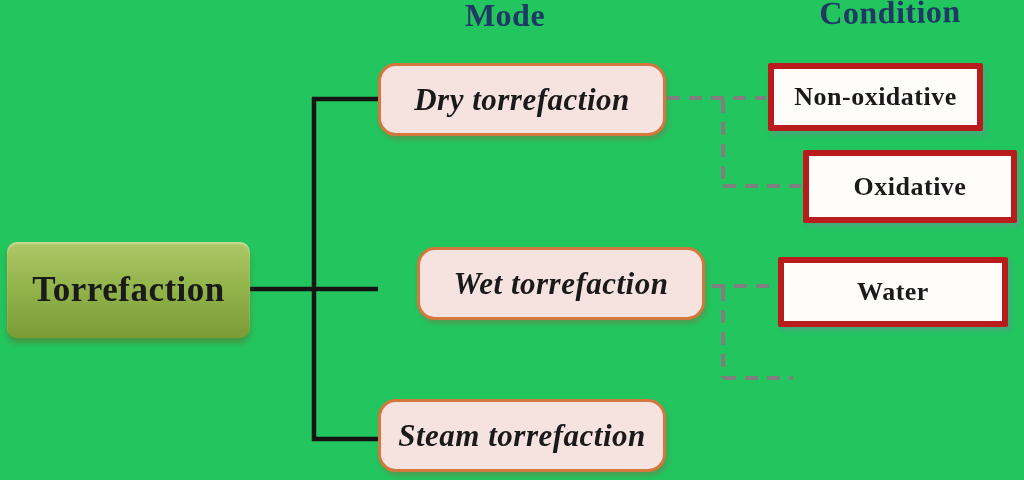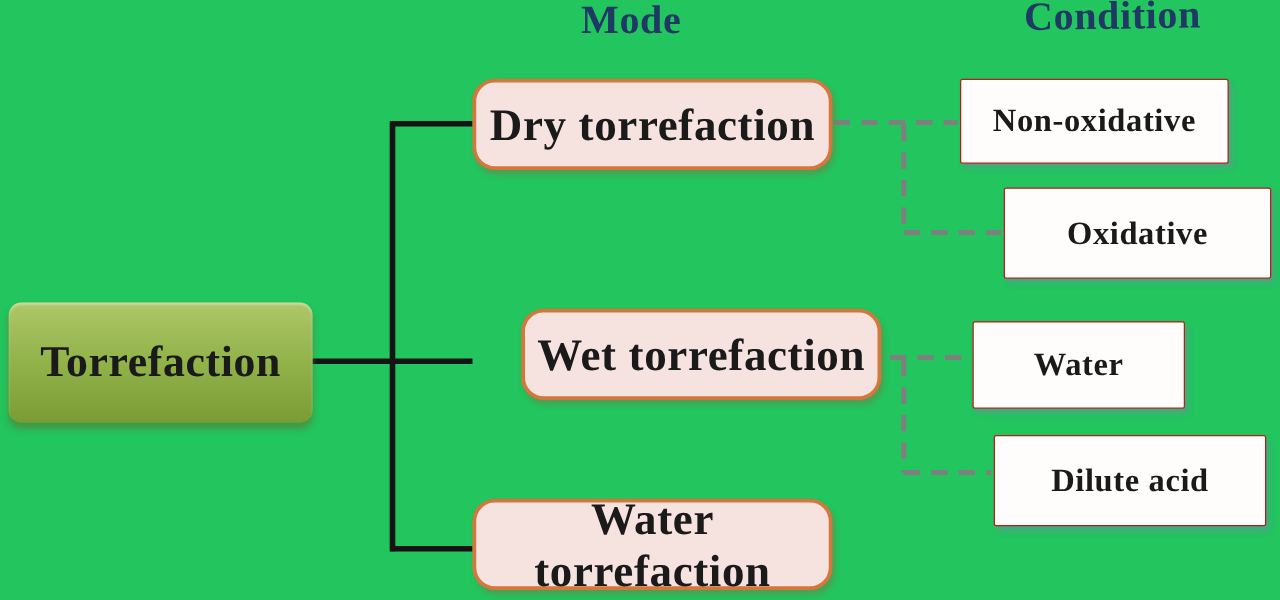--- a/index.html
+++ b/index.html
@@ -30,30 +30,31 @@
   }
   .root-node {
     left: 7px; top: 242px; width: 243px; height: 96px;
     font-size: 35px;
     border-radius: 10px;
     background: linear-gradient(180deg, #aec768 0%, #94b44c 45%, #7b9b35 100%);
     box-shadow: 0 5px 5px rgba(95, 115, 45, 0.55), inset 0 2px 2px rgba(255,255,255,0.35);
   }
   .mode-node {
     left: 378px; width: 288px; height: 73px;
-    font-size: 36px;
+    font-size: 31px;
     background: #f6e3e0;
     border: 3px solid #d4773c;
     border-radius: 18px;
     box-shadow: 2px 4px 4px rgba(150, 95, 60, 0.35);
+    font-style: italic;
   }
   .cond-node {
     font-size: 26px;
     background: #fefdfc;
-    border: 1px solid #b91c1c;
+    border: 6px solid #b91c1c;
     border-radius: 2px;
     box-shadow: 3px 4px 4px rgba(115, 135, 165, 0.40);
   }
   .col-header {
     position: absolute;
     font-weight: bold;
     color: #1f3864;
     font-size: 32px;
     text-align: center;
     line-height: 34px;
@@ -91,29 +92,26 @@
     <span>Torrefaction</span>
   </div>
 
   <div class="node mode-node" style="top:63px;">
     <span>Dry torrefaction</span>
   </div>
   <div class="node mode-node" style="top:247px;margin-left:39px;">
     <span>Wet torrefaction</span>
   </div>
   <div class="node mode-node" style="top:399px;">
-    <span>Water torrefaction</span>
+    <span>Steam torrefaction</span>
   </div>
 
   <div class="node cond-node" style="left:768px; top:63px; width:215px; height:68px;">
     <span>Non-oxidative</span>
   </div>
   <div class="node cond-node" style="left:803px; top:150px; width:214px; height:73px;">
     <span>Oxidative</span>
   </div>
-  <div class="node cond-node" style="left:778px; top:257px; width:170px; height:70px;">
+  <div class="node cond-node" style="left:778px; top:257px; width:230px; height:70px;">
     <span>Water</span>
-  </div>
-  <div class="node cond-node" style="left:795px; top:348px; width:218px; height:73px;">
-    <span>Dilute acid</span>
   </div>
 
 </div>
 
 </body></html>

